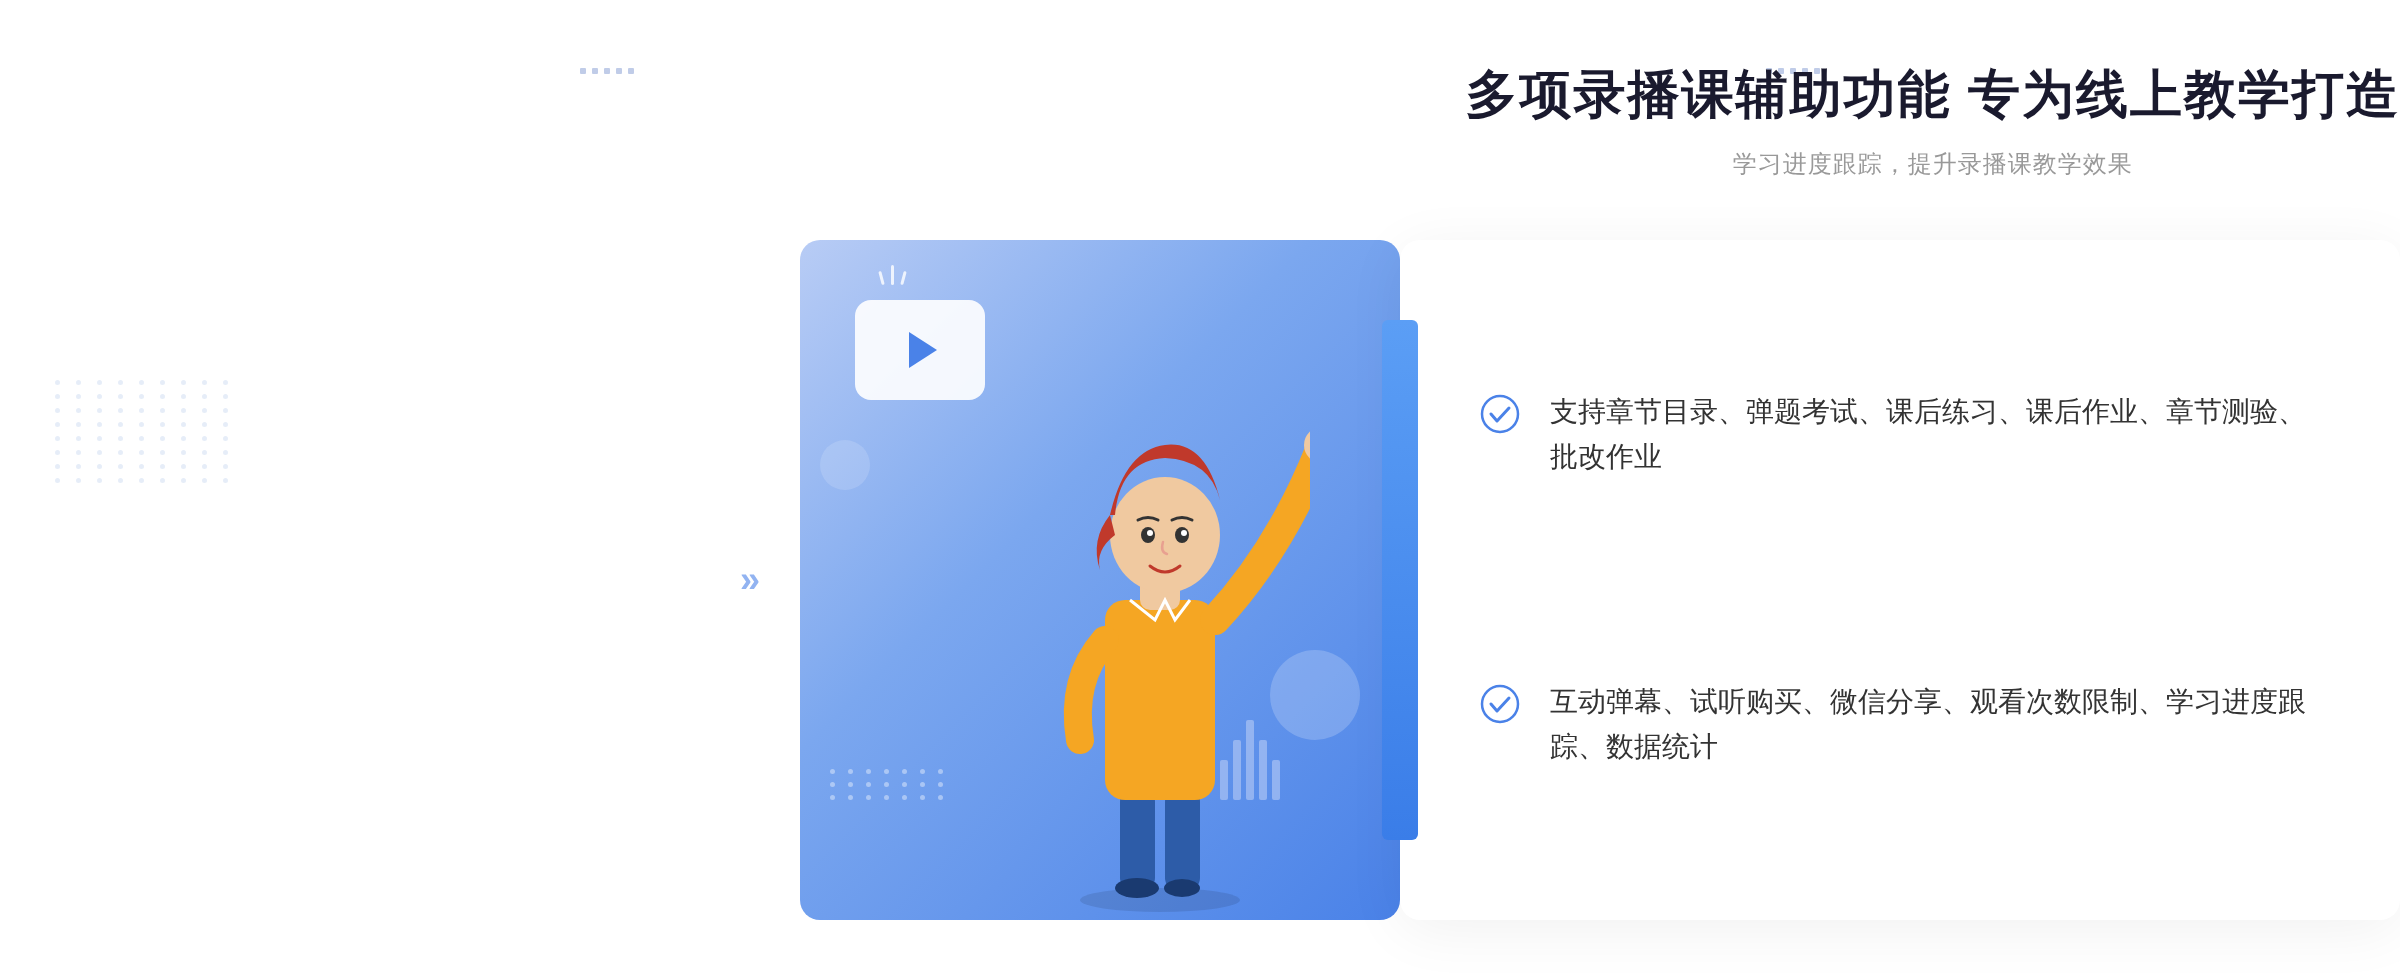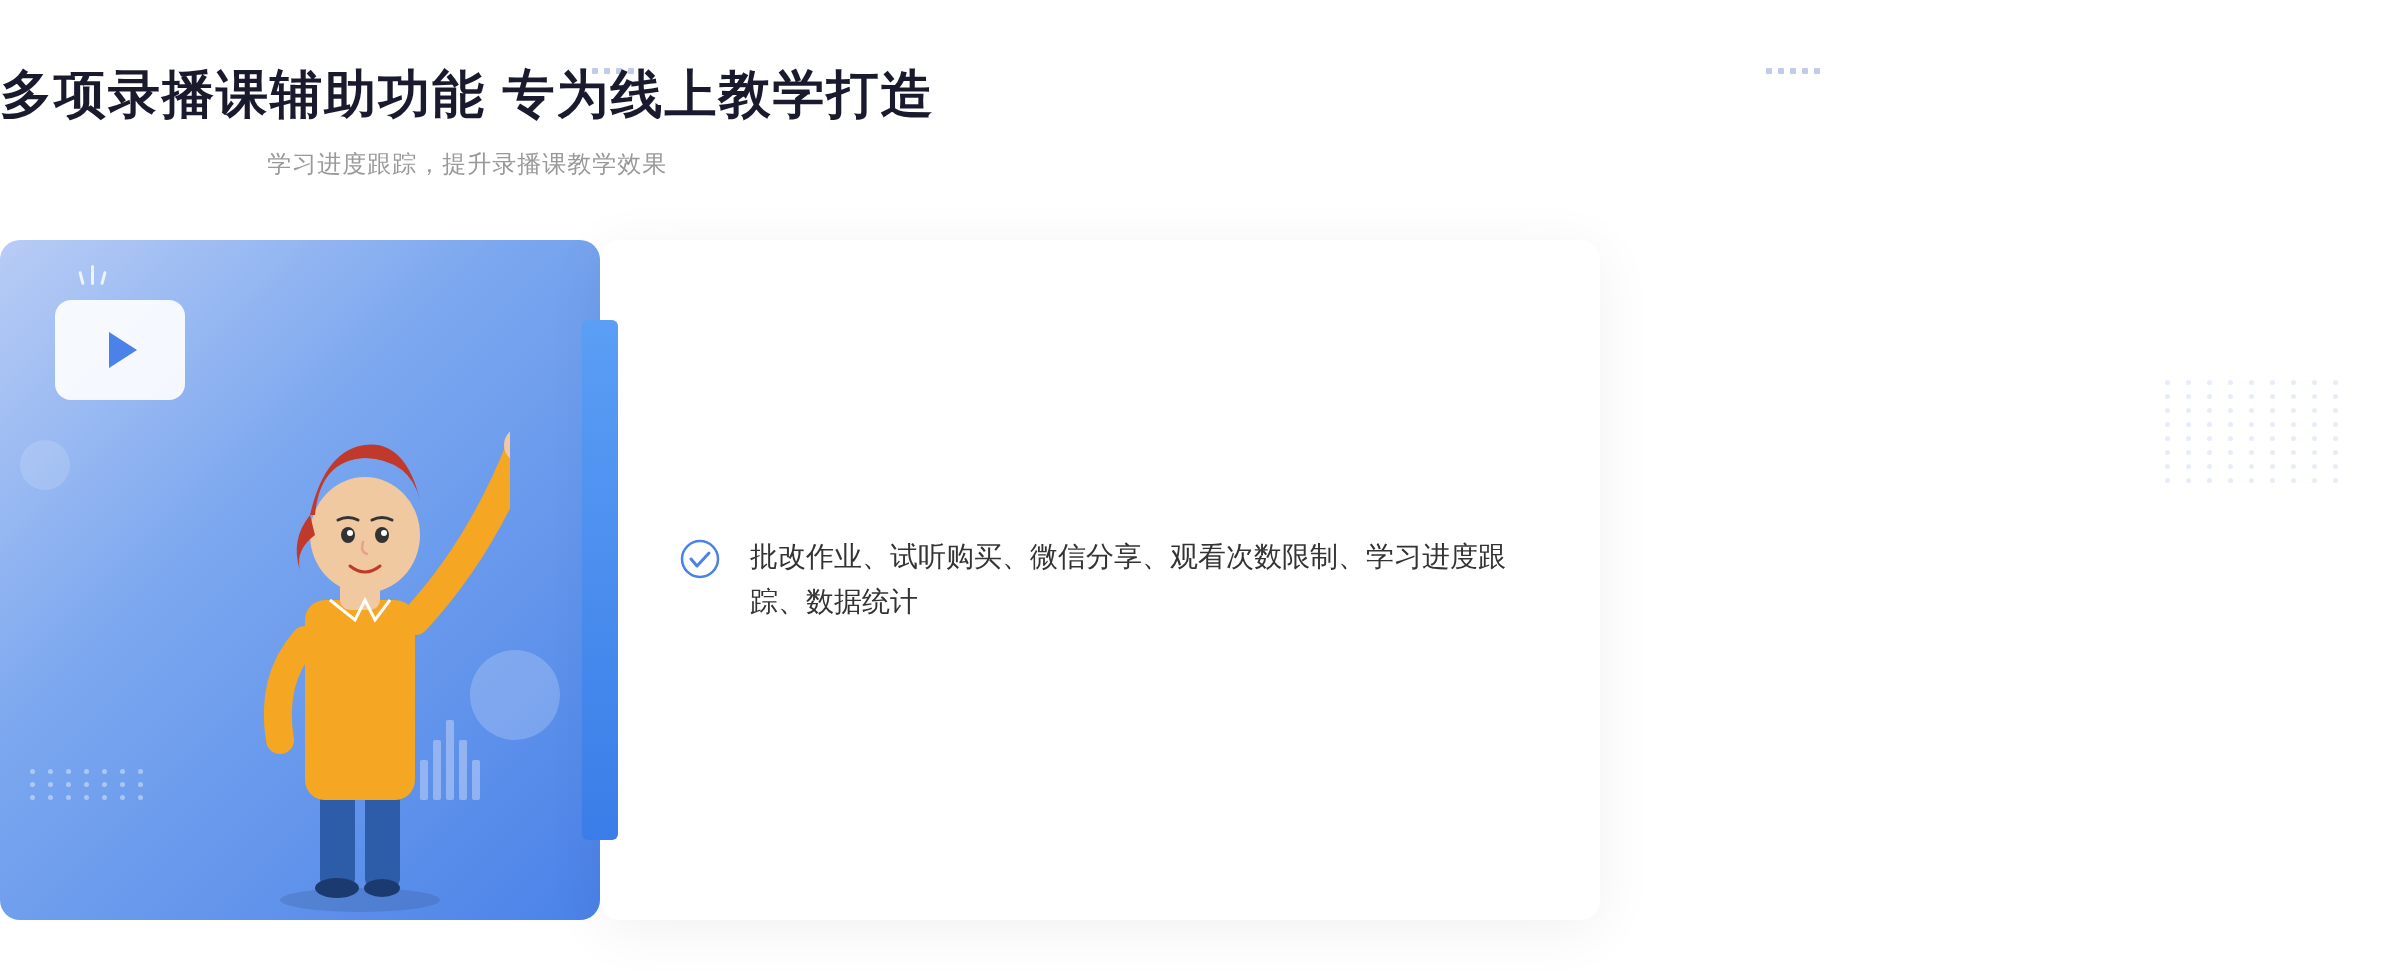--- a/index.html
+++ b/index.html
@@ -11,21 +11,21 @@
       font-family: "PingFang SC", "Microsoft YaHei", "Helvetica Neue", Arial, sans-serif;
       overflow: hidden;
       position: relative;
     }
 
     .page-wrapper {
       width: 100%;
       height: 100%;
       display: flex;
       flex-direction: column;
-      align-items: flex-start;
+      align-items: flex-end;
       padding-top: 60px;
       position: relative;
     }
 
     
     .dot-pattern {
       position: absolute;
       display: grid;
       gap: 8px;
     }
@@ -379,28 +379,35 @@
         <div class="stripe" style="height:80px;"></div>
         <div class="stripe" style="height:60px;"></div>
         <div class="stripe" style="height:40px;"></div>
       </div>
 
     </div>
 
     <div class="features-panel">
 
 
-
-
       <div class="feature-item">
         <svg class="check-icon" viewBox="0 0 40 40" xmlns="http://www.w3.org/2000/svg">
           <circle cx="20" cy="20" r="18" stroke="#4a82e8" stroke-width="2.5" fill="none"></circle>
           <polyline points="11,20 17,27 29,14" stroke="#4a82e8" stroke-width="3" fill="none" stroke-linecap="round" stroke-linejoin="round"></polyline>
         </svg>
-        <span class="feature-text">批改作业、试听购买、微信分享、观看次数限制、学习进度跟踪、数据统计</span>
+        <span class="feature-text">支持章节目录、弹题考试、课后练习、课后作业、章节测验、批改作业</span>
+      </div>
+
+
+      <div class="feature-item">
+        <svg class="check-icon" viewBox="0 0 40 40" xmlns="http://www.w3.org/2000/svg">
+          <circle cx="20" cy="20" r="18" stroke="#4a82e8" stroke-width="2.5" fill="none"></circle>
+          <polyline points="11,20 17,27 29,14" stroke="#4a82e8" stroke-width="3" fill="none" stroke-linecap="round" stroke-linejoin="round"></polyline>
+        </svg>
+        <span class="feature-text">互动弹幕、试听购买、微信分享、观看次数限制、学习进度跟踪、数据统计</span>
       </div>
 
     </div>
 
   </div>
 
   <div class="dot-pattern dot-left" style="position:absolute;left:60px;top:350px;display:grid;grid-template-columns:repeat(10,12px);gap:10px;">
     
   </div>
 

